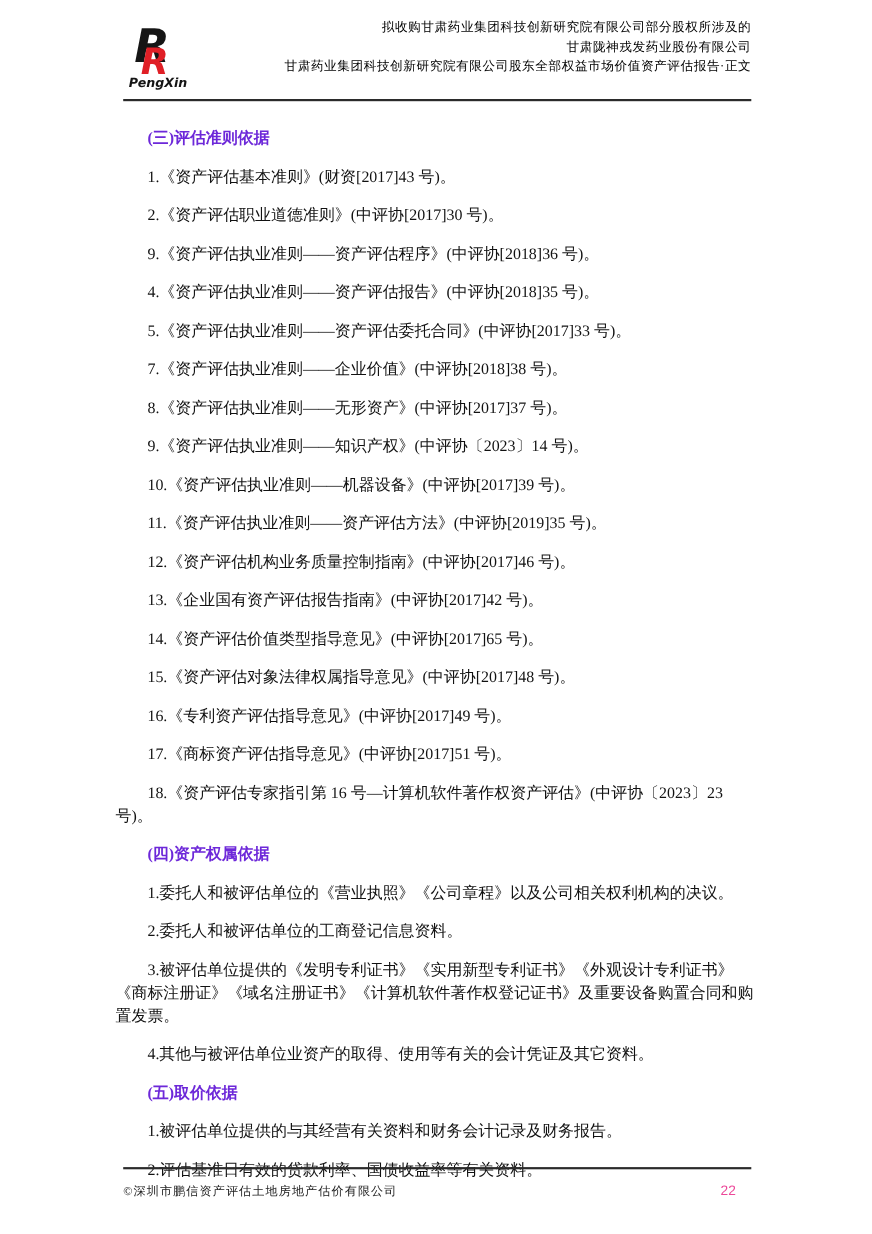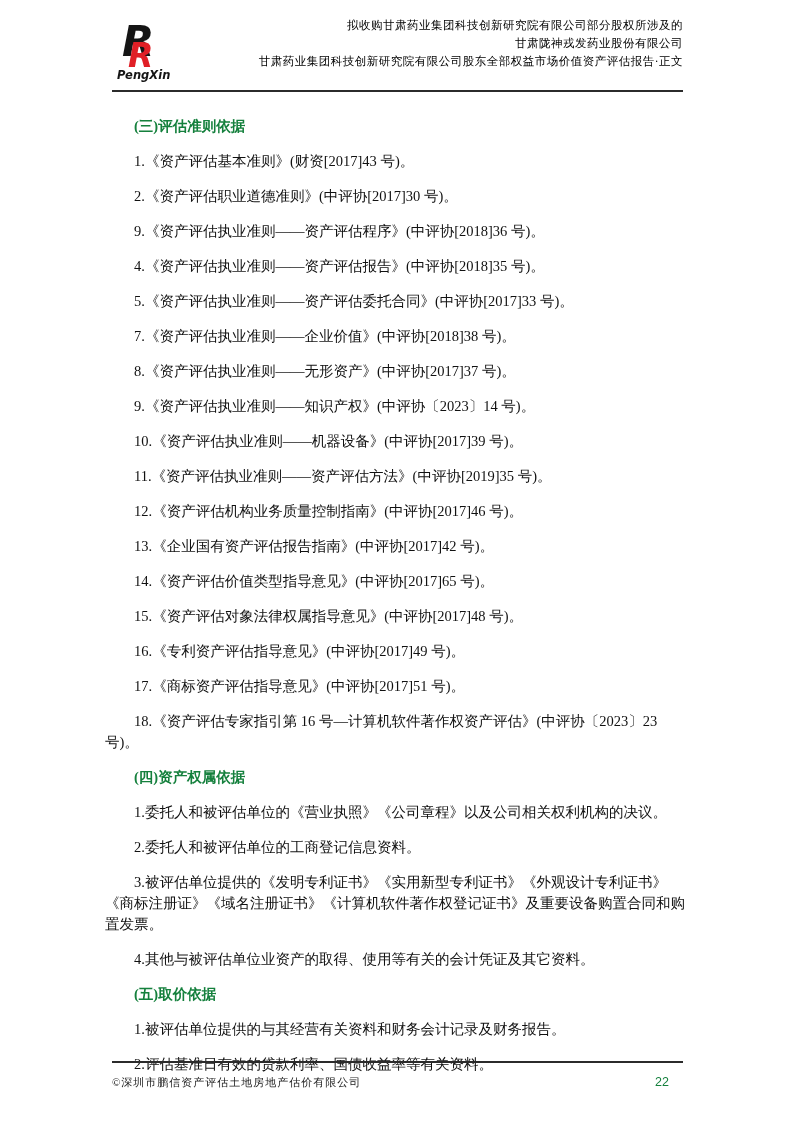--- a/index.html
+++ b/index.html
@@ -21,32 +21,32 @@
   .hdr-rule{
     margin:2px 110px 0 112px;border-bottom:2px solid #2b2b2b;height:0;
   }
 
   
   .doc{
     margin:24px 104px 0 105px;
     font-size:14.5px;line-height:21px;color:#111;
   }
   .doc p{margin:0 0 14px 0;text-indent:2em;}
-  .doc p.h{font-weight:bold;color:#15803d;}
+  .doc p.h{font-weight:bold;color:#6d28d9;}
 
   
   .ftr{position:absolute;left:112px;right:110px;bottom:32px;}
   .ftr-rule{border-top:2px solid #2b2b2b;height:0;}
   .ftr-row{
     display:flex;justify-content:space-between;align-items:flex-start;
     margin-top:12px;font-size:11px;letter-spacing:1px;color:#222;
   }
   .ftr-row .pageno{
     font-family:"Liberation Sans","DejaVu Sans",sans-serif;
-    font-size:12.5px;letter-spacing:0;margin-right:14px;color:#15803d;
+    font-size:12.5px;letter-spacing:0;margin-right:14px;color:#ec4899;
   }
 </style>
 </head>
 <body>
 
 <div class="page">
 
   <div class="hdr">
     <div class="logo">
       <svg width="56" height="64" viewBox="0 0 56 64" xmlns="http://www.w3.org/2000/svg">

